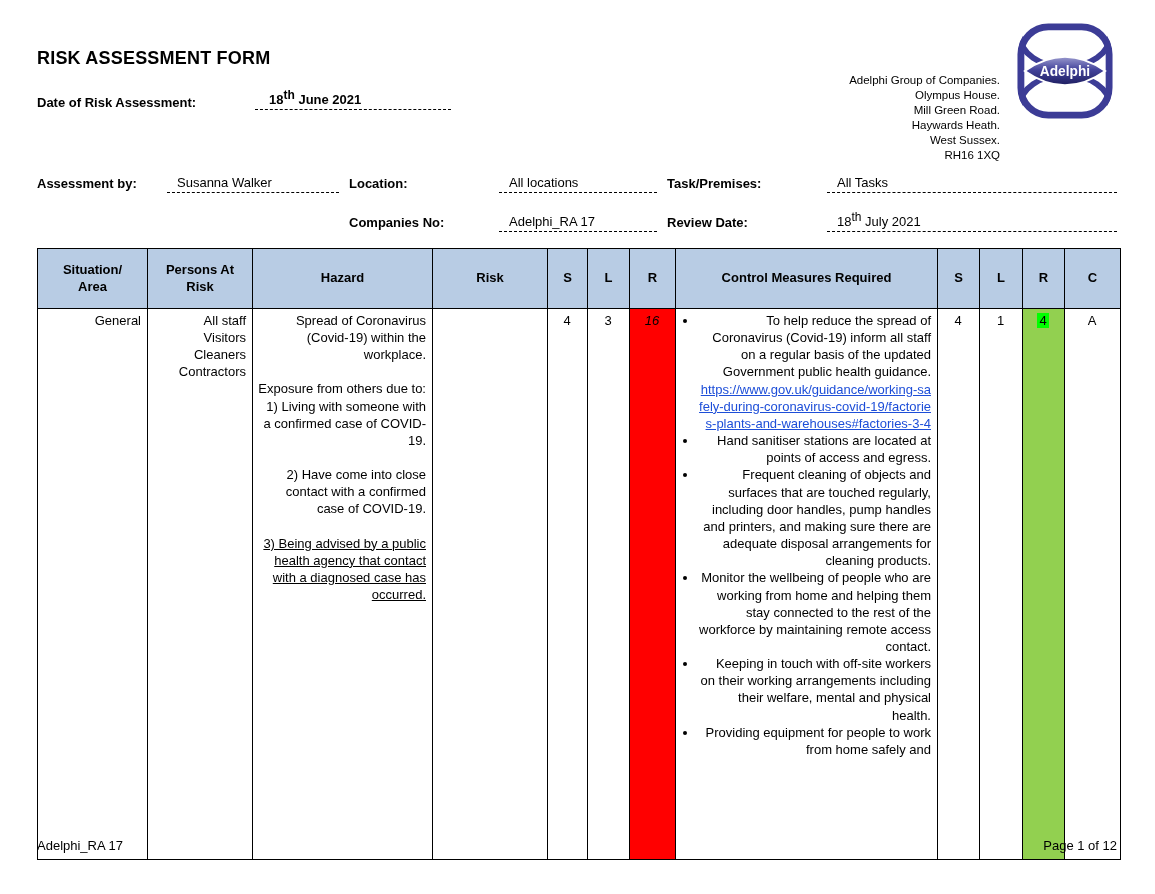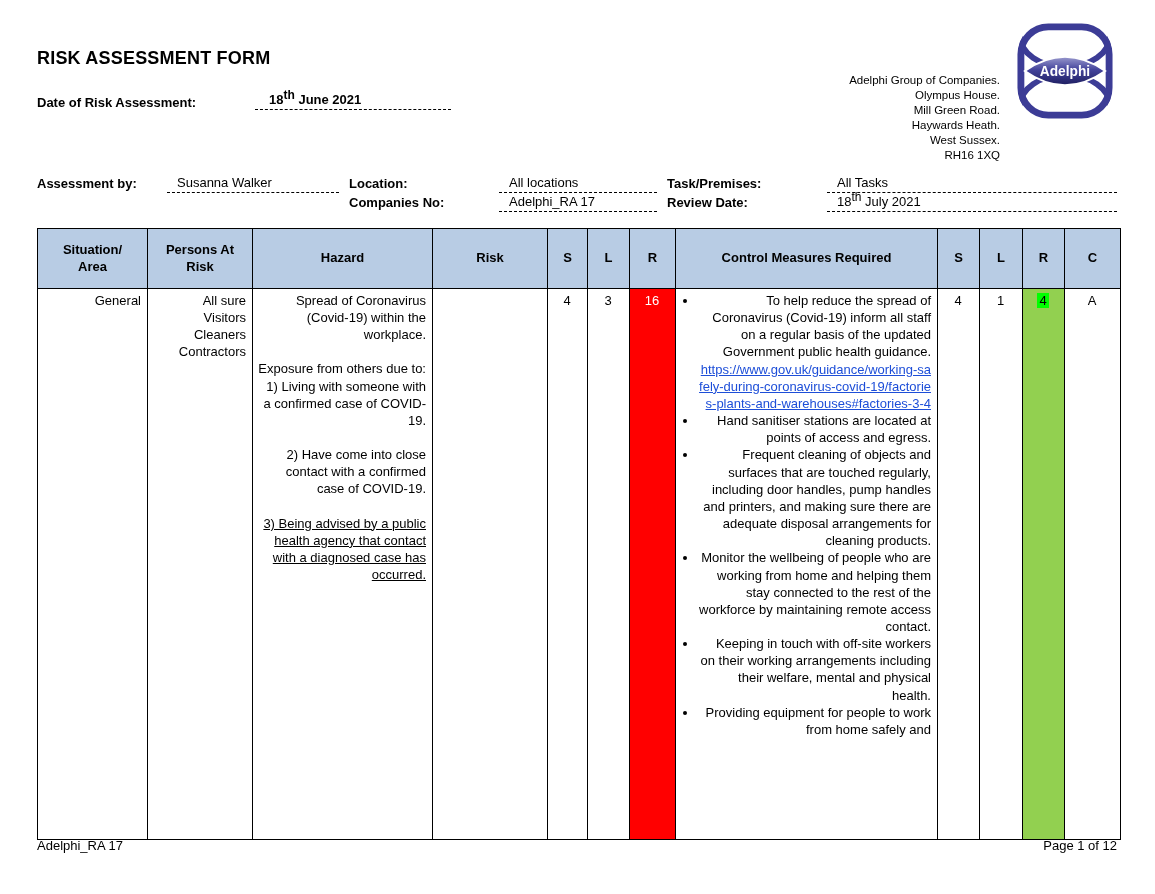--- a/index.html
+++ b/index.html
@@ -26,21 +26,21 @@
   sup { font-size: 12px; vertical-align: super; line-height: 0; }
 
   .doc-header-right { display: flex; align-items: flex-start; gap: 13px; }
   .company-address { text-align: right; font-size: 11.5px; line-height: 15px; padding-top: 3px; margin-top: 48px; }
 
   
   .meta-grid {
     margin-top: 12px;
     display: grid;
     grid-template-columns: 130px 182px 150px 168px 160px 1fr;
-    row-gap: 1px;
+    row-gap: 21px;
     font-size: 13px;
     align-items: end;
   }
   .meta-label { font-weight: bold; padding-bottom: 2px; }
   .meta-value {
     display: inline-block;
     border-bottom: 1px dashed #000;
     padding: 0 0 2px 10px;
   }
   .w-val1 { width: 172px; }
@@ -67,21 +67,21 @@
     padding: 2px;
   }
   .risk-table tbody tr { height: 551px; }
   .risk-table tbody td {
     vertical-align: top;
     padding: 3px 6px 3px 5px;
     line-height: 1.32;
   }
   td.score { text-align: center; padding: 3px 1px; }
   td.cell-r-high { background: #ff0000; text-align: center; padding: 3px 1px; }
-  td.cell-r-high .r-val { color: #ffffff; }
+  td.cell-r-high .r-val { color: #000000; font-style: italic; }
   td.cell-r-low { background: #92d050; text-align: center; padding: 3px 1px; }
   td.cell-r-low .r-val { background: #00ff00; padding: 0 2px; }
 
   .hazard-p { white-space: pre-line; margin-bottom: 17px; }
   .hazard-p:last-child { margin-bottom: 16px; text-decoration: underline; }
 
   ul.cm-list { margin: 0; padding-left: 17px; list-style: disc; }
   ul.cm-list li { padding-left: 1px; }
   .cm-link {
     display: block;
@@ -188,21 +188,21 @@
         <th>S</th>
         <th>L</th>
         <th>R</th>
         <th>C</th>
       </tr>
     </thead>
     <tbody>
       <tr>
         <td>General</td>
         <td>
-            <div>All sure</div>
+            <div>All staff</div>
             <div>Visitors</div>
             <div>Cleaners</div>
             <div>Contractors</div>
           </td>
         <td>
             <div class="hazard-p">Spread of Coronavirus (Covid-19) within the workplace.</div>
             <div class="hazard-p">Exposure from others due to:
 1) Living with someone with a confirmed case of COVID-19.</div>
             <div class="hazard-p">2) Have come into close contact with a confirmed case of COVID-19.</div>
             <div class="hazard-p">3) Being advised by a public health agency that contact with a diagnosed case has occurred.</div>

